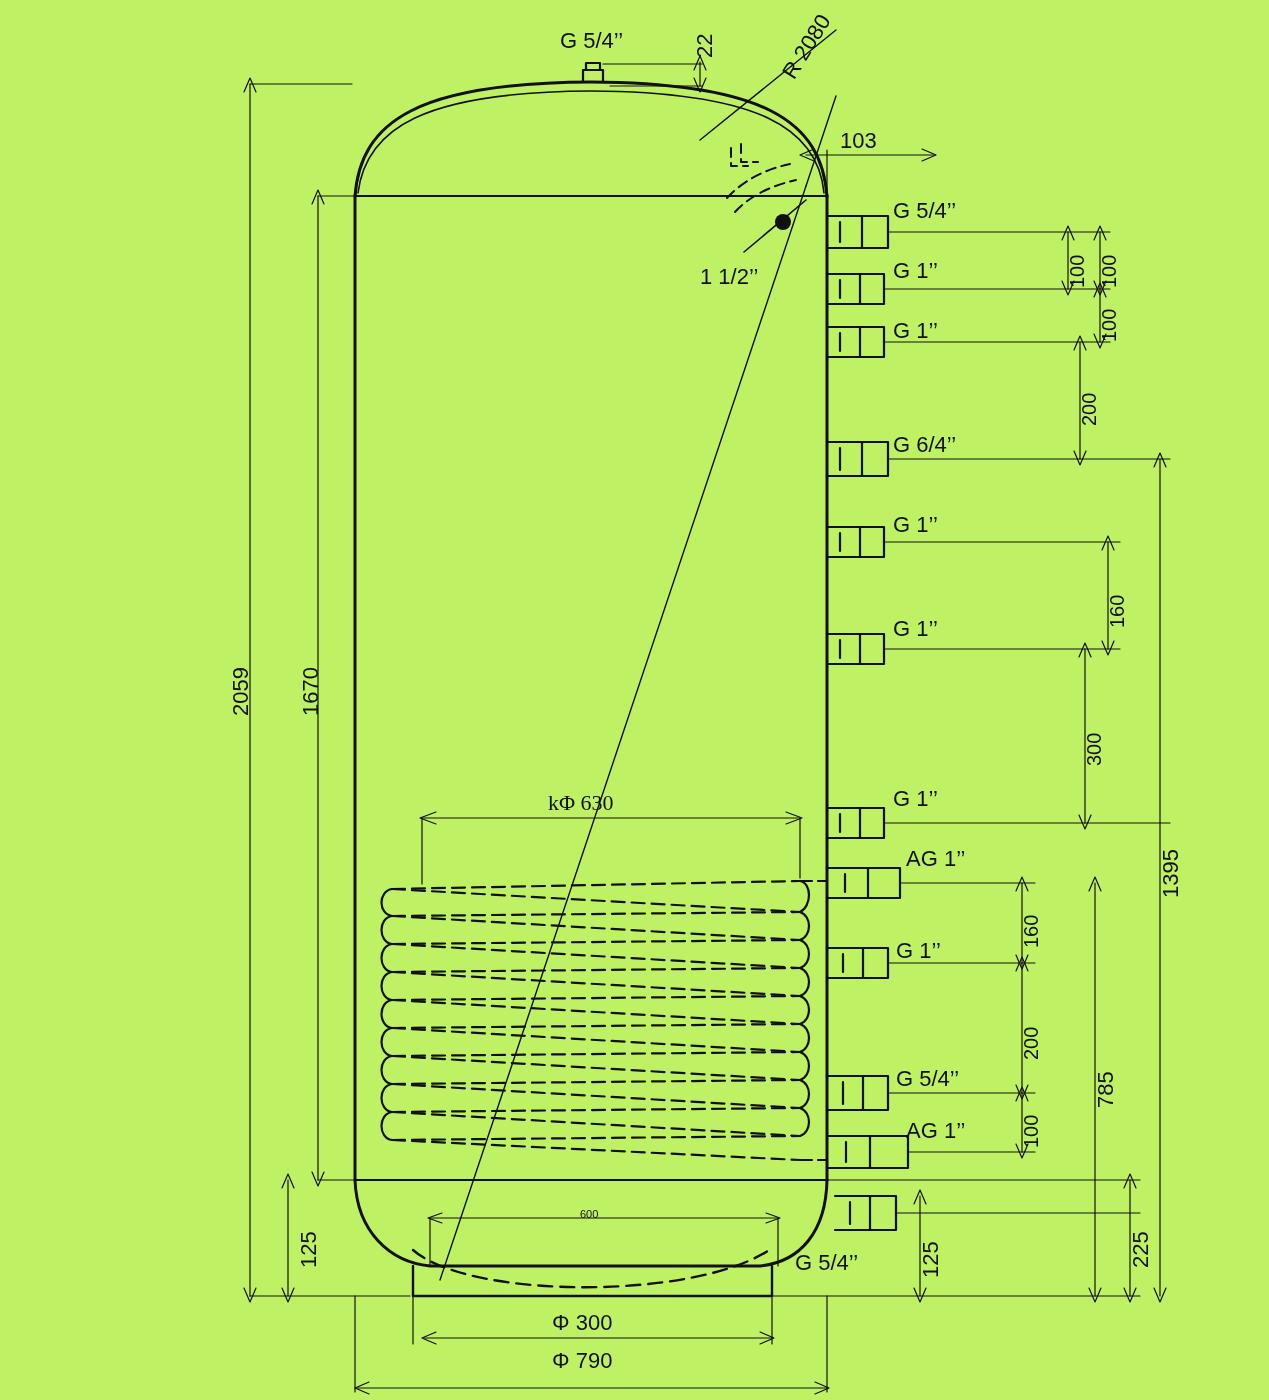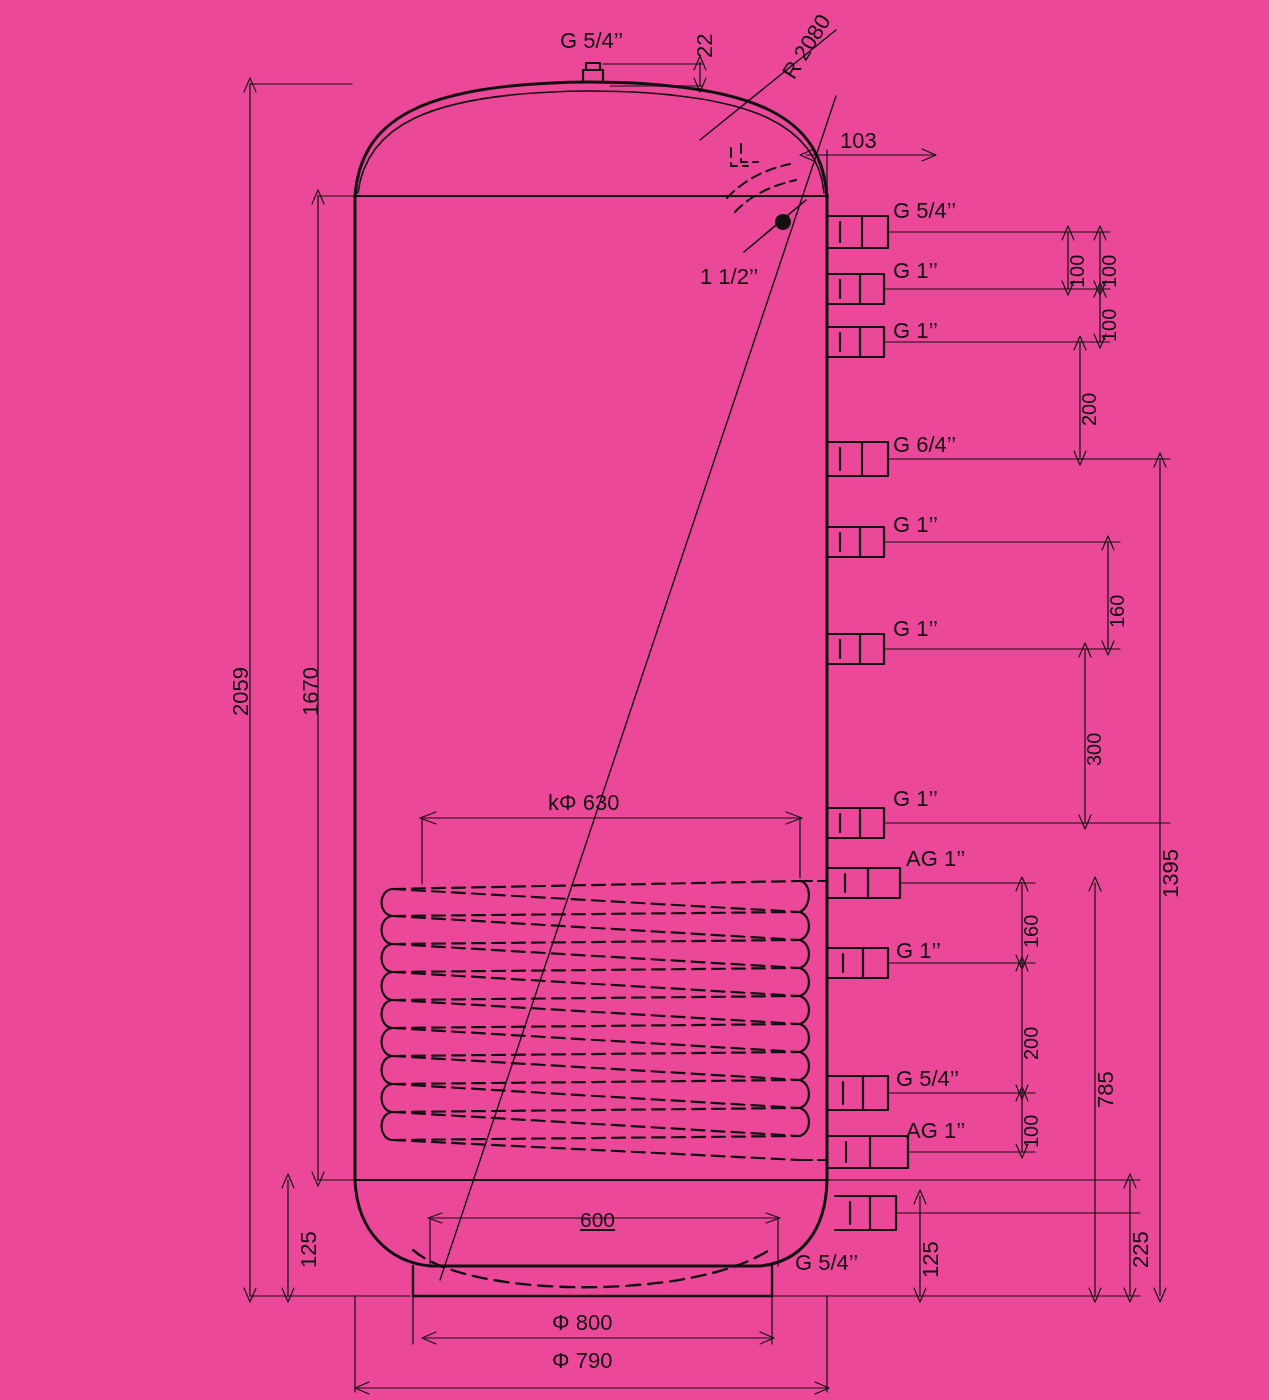--- a/index.html
+++ b/index.html
@@ -1,22 +1,22 @@
 <!DOCTYPE html>
 <html><head>
 <meta charset="utf-8">
 <style>
   html,body{margin:0;padding:0;background:#ffffff;}
   body{font-family:"Liberation Sans",sans-serif;color:#111;}
-  #stage{position:relative;width:1269px;height:1400px;overflow:hidden;background:#ec4899;}
+  #stage{position:relative;width:1269px;height:1400px;overflow:hidden;background:#bef264;}
   svg#drawing{position:absolute;left:0;top:0;width:1269px;height:1400px;}
   .lbl{position:absolute;font-family:"Liberation Sans",sans-serif;color:#111;white-space:nowrap;}
   .lbl.sz22{font-size:22px;}
   .lbl.sz20{font-size:20px;}
-  .lbl.sz15{font-size:21px;text-decoration:underline;}
+  .lbl.sz15{font-size:11px;}
   .rot{transform-origin:left top;}
 </style>
 </head>
 <body>
 
 <div id="stage">
 
   <svg id="drawing" viewBox="0 0 1269 1400">
     <g fill="none" stroke="#111" stroke-width="2.2" stroke-linecap="round" stroke-linejoin="round">
 
@@ -291,18 +291,18 @@
   <div class="lbl sz20 rot" style="left:1083px;top:766px;transform:rotate(-90deg);">300</div>
   <div class="lbl sz20 rot" style="left:1020px;top:948px;transform:rotate(-90deg);">160</div>
   <div class="lbl sz20 rot" style="left:1020px;top:1060px;transform:rotate(-90deg);">200</div>
   <div class="lbl sz20 rot" style="left:1020px;top:1148px;transform:rotate(-90deg);">100</div>
 
   <div class="lbl sz22 rot" style="left:1158px;top:898px;transform:rotate(-90deg);">1395</div>
   <div class="lbl sz22 rot" style="left:1093px;top:1108px;transform:rotate(-90deg);">785</div>
   <div class="lbl sz22 rot" style="left:1128px;top:1268px;transform:rotate(-90deg);">225</div>
   <div class="lbl sz22 rot" style="left:918px;top:1278px;transform:rotate(-90deg);">125</div>
 
-  <div class="lbl sz22" style="left:548px;top:790px;">kΦ  630</div>
+  <div class="lbl sz22" style="left:548px;top:790px;font-family:Liberation Serif, serif;">kΦ  630</div>
   <div class="lbl sz15" style="left:580px;top:1208px;">600</div>
-  <div class="lbl sz22" style="left:552px;top:1310px;">Φ  800</div>
+  <div class="lbl sz22" style="left:552px;top:1310px;">Φ  300</div>
   <div class="lbl sz22" style="left:552px;top:1348px;">Φ  790</div>
 
 </div>
 
 </body></html>

